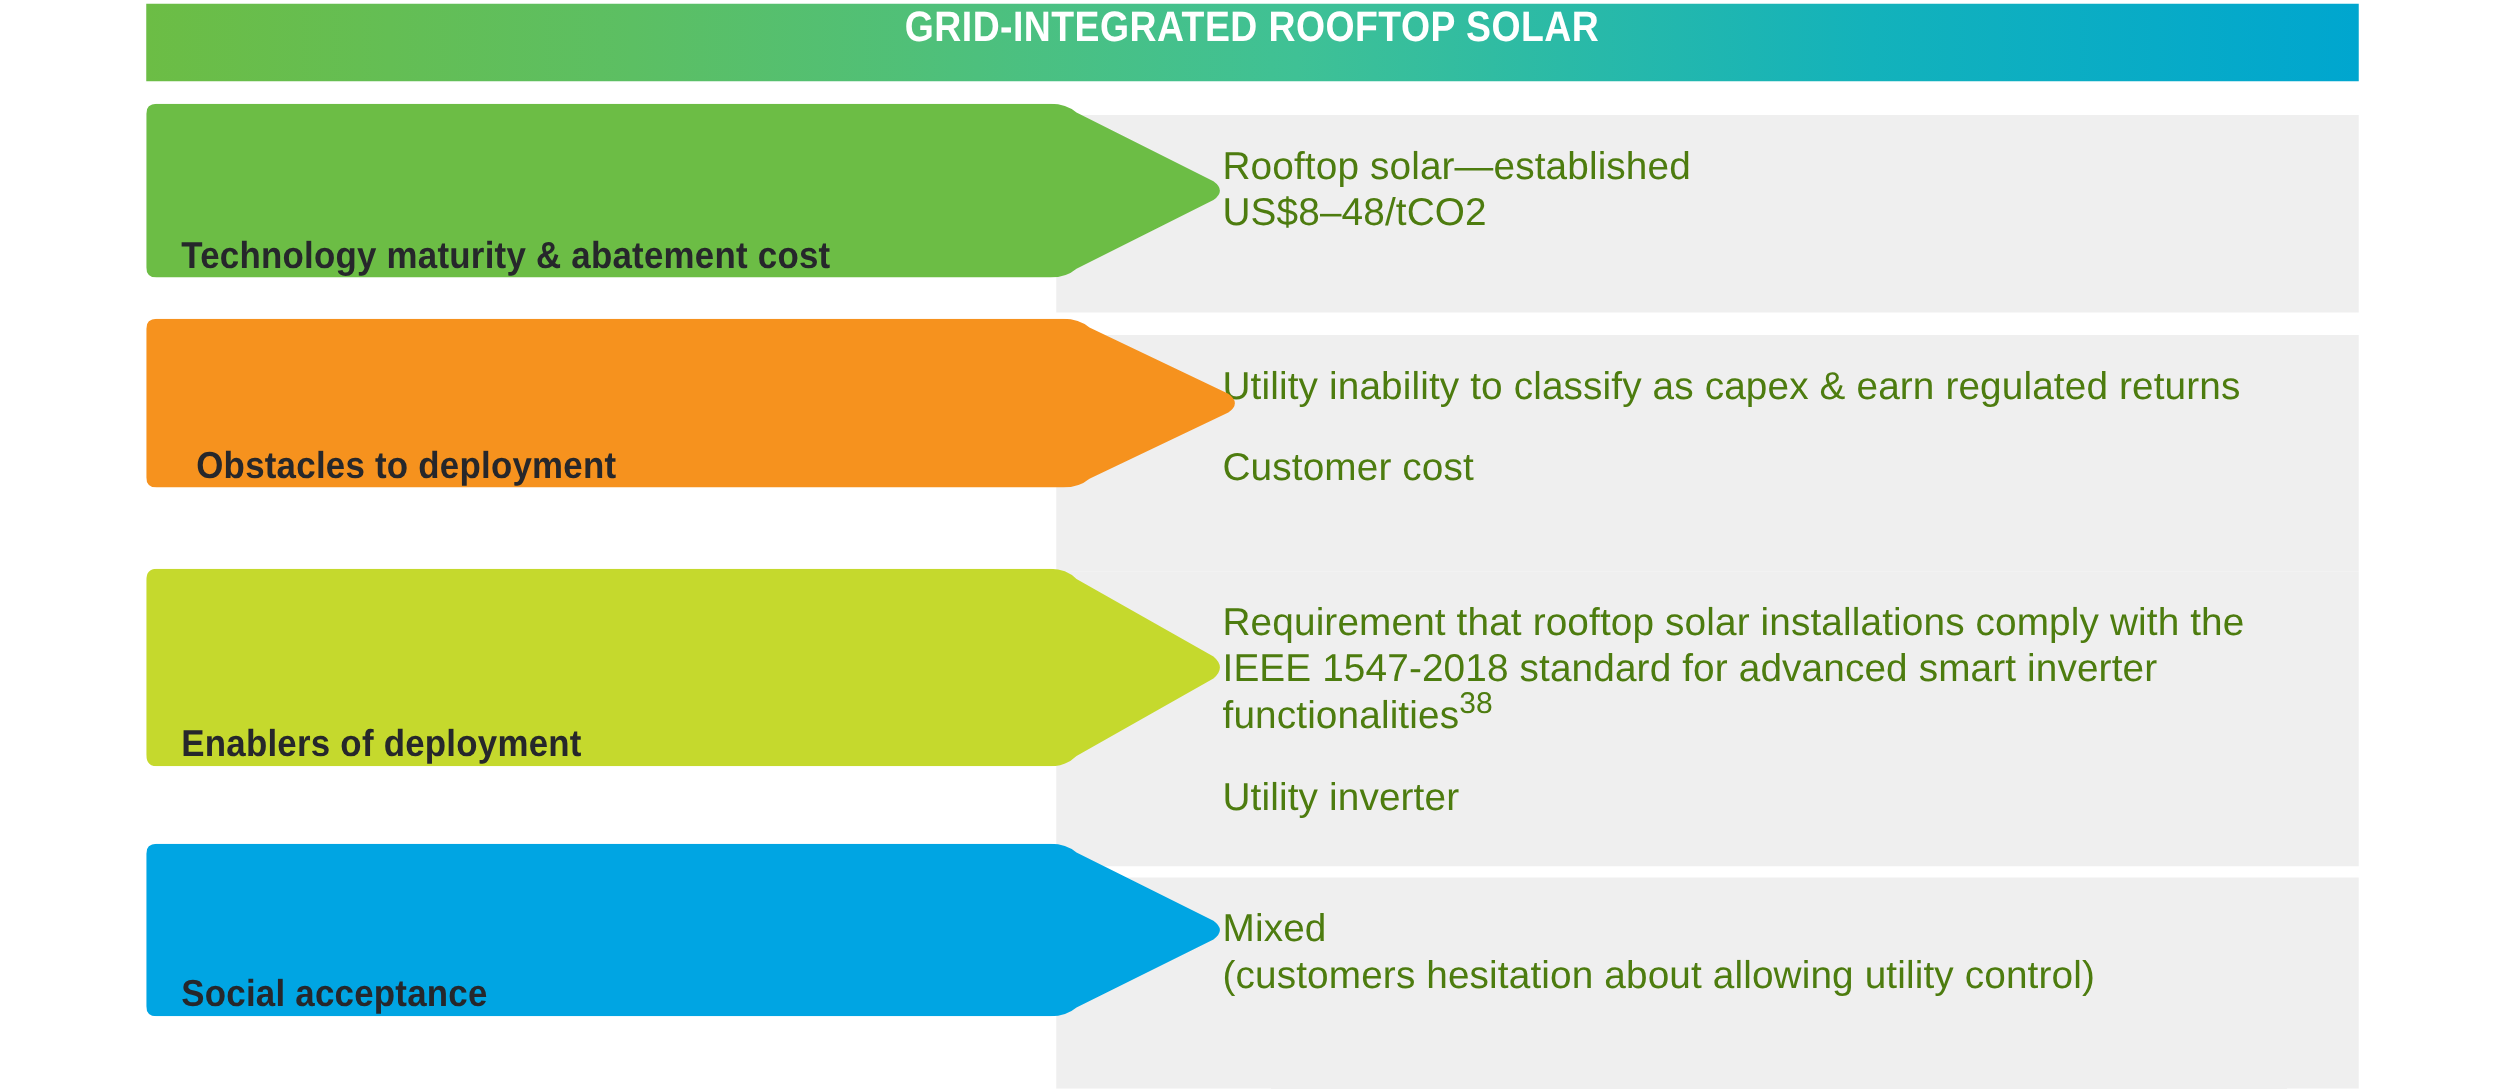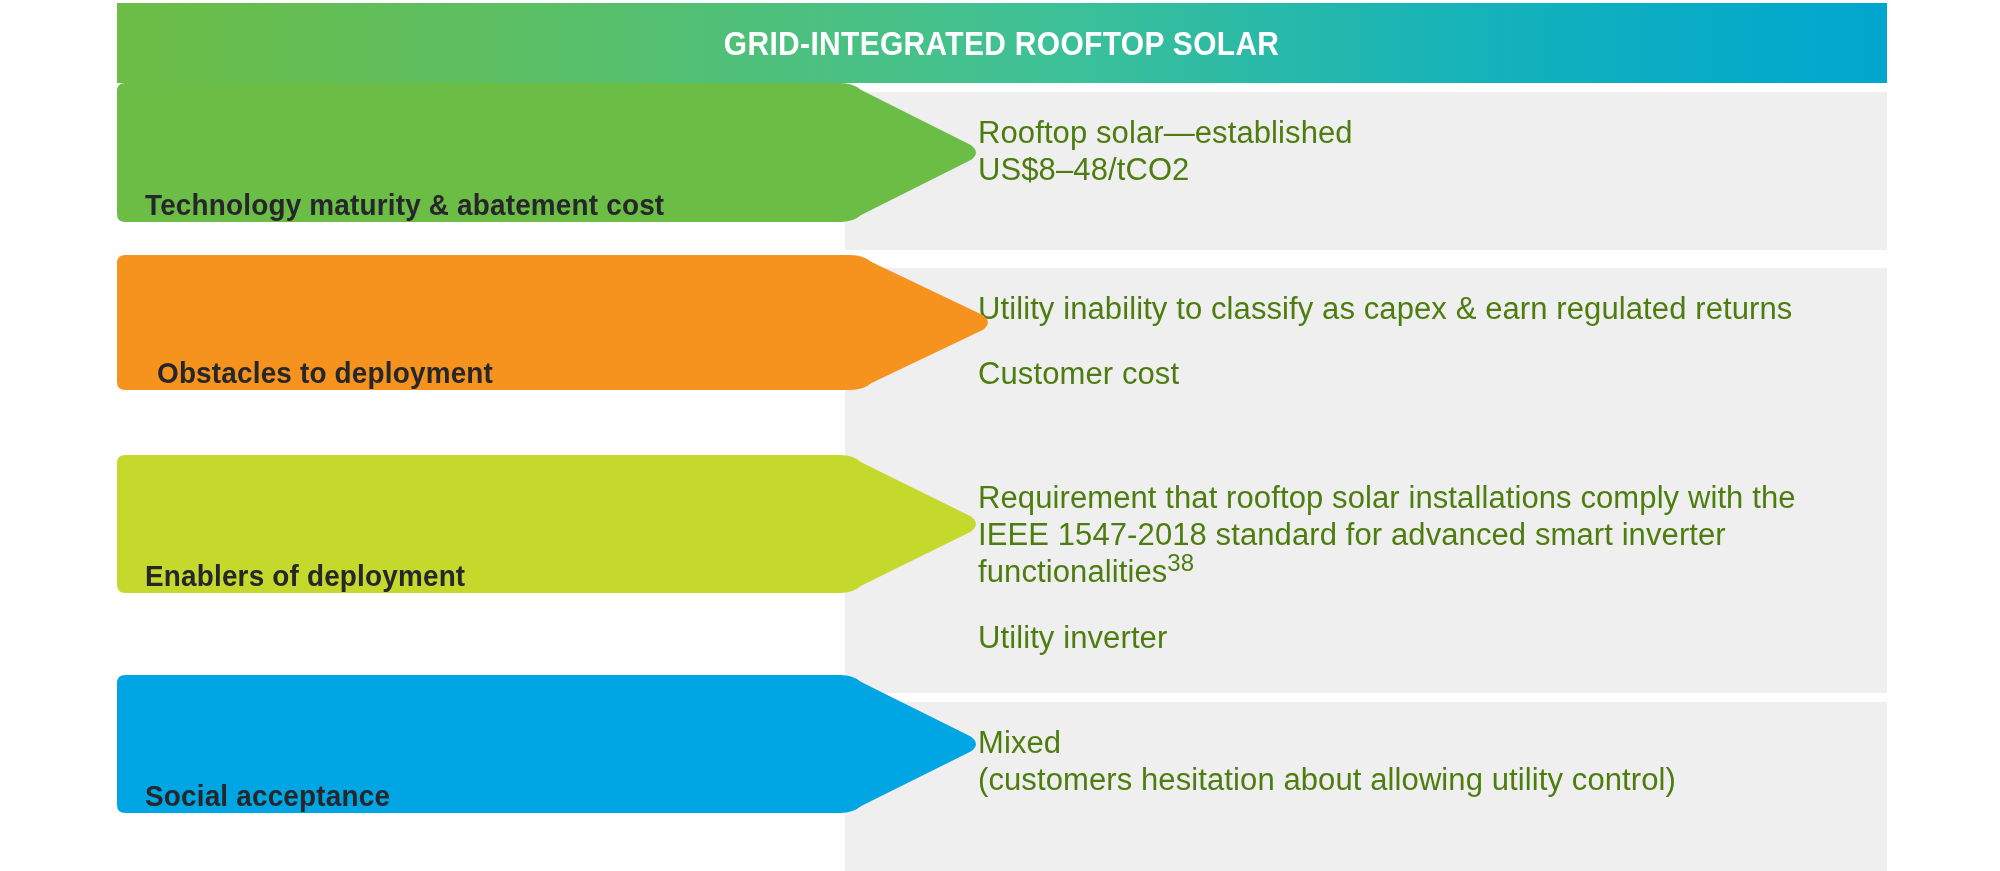--- a/index.html
+++ b/index.html
@@ -20,24 +20,23 @@
     height: 871px;
     background: #ffffff;
   }
 
   
   .header-banner {
     position: absolute;
     left: 117px;
     top: 3px;
     width: 1770px;
-    height: 80px;
+    height: 62px;
     background: linear-gradient(90deg, #6cbd45 0%, #5cbf63 22%, #3fc195 52%, #13b2bb 78%, #00a6cf 100%);
     display: flex;
-    align-items: center;
     justify-content: center;
   }
   .header-title {
     color: #ffffff;
     font-family: "Liberation Sans Narrow", "Liberation Sans", sans-serif;
     font-weight: bold;
     font-size: 34px;
     letter-spacing: 0.4px;
     transform: scaleX(0.88);
     transform-origin: center center;
@@ -140,21 +139,21 @@
       </svg>
       <span class="arrow-label">Obstacles to deployment</span>
     </div>
   </div>
 
   <div class="row">
     <div class="panel" style="top:457px; height:236px;">
       <p class="panel-text"><span>Requirement that rooftop solar installations comply with the IEEE 1547-2018 standard for advanced smart inverter functionalities</span><sup>38</sup></p>
       <p class="panel-text">Utility inverter</p>
     </div>
-    <div class="arrow" style="top:455px; width:833px; height:138px; padding-left:28px;">
+    <div class="arrow" style="top:455px; width:833px; height:158px; padding-left:28px;">
       <svg class="arrow-body" viewBox="0 0 833 135" preserveAspectRatio="none">
         <path d="M8,0 H700 Q712,0 720,7 L826,60 Q836,67.5 826,75 L720,128 Q712,135 700,135 H8 Q0,135 0,127 V8 Q0,0 8,0 Z" fill="#c5d92d"></path>
       </svg>
       <span class="arrow-label">Enablers of deployment</span>
     </div>
   </div>
 
   <div class="row">
     <div class="panel" style="top:702px; height:169px;">
       <p class="panel-text">Mixed

